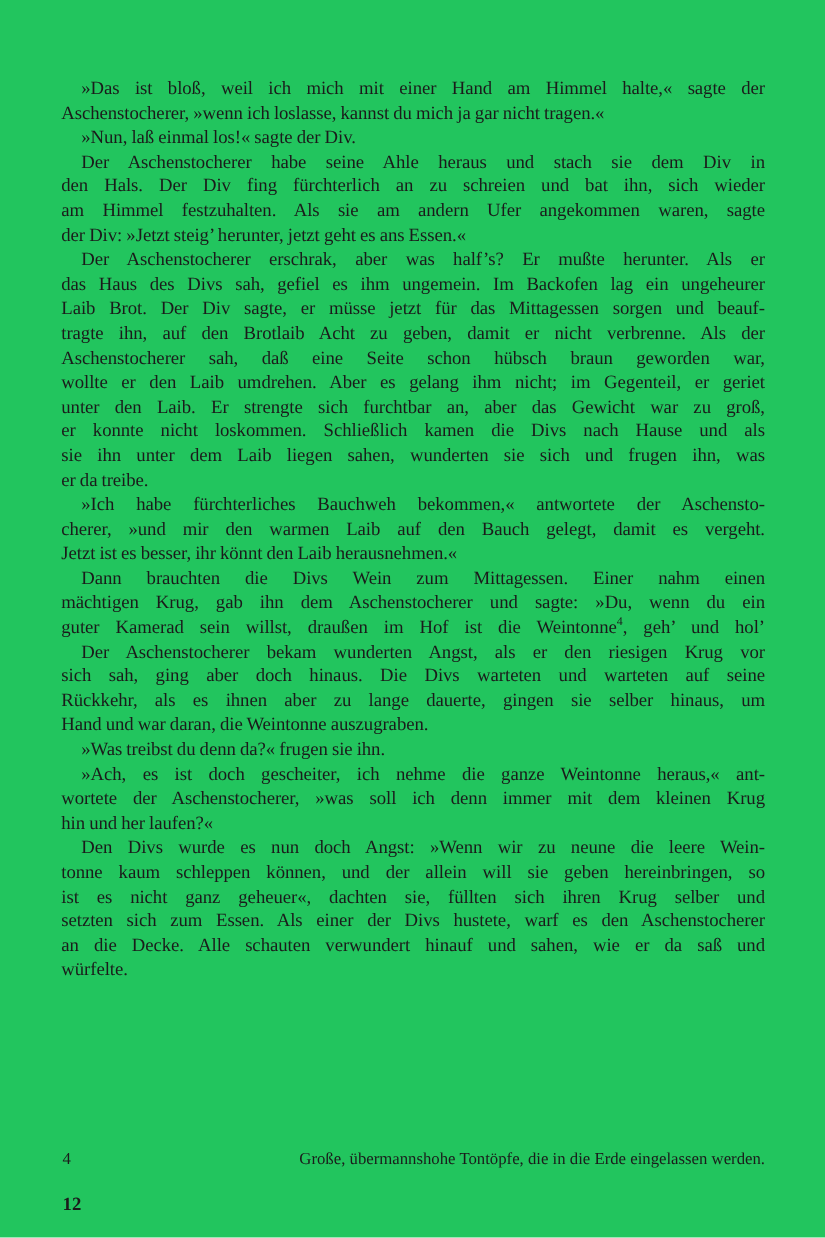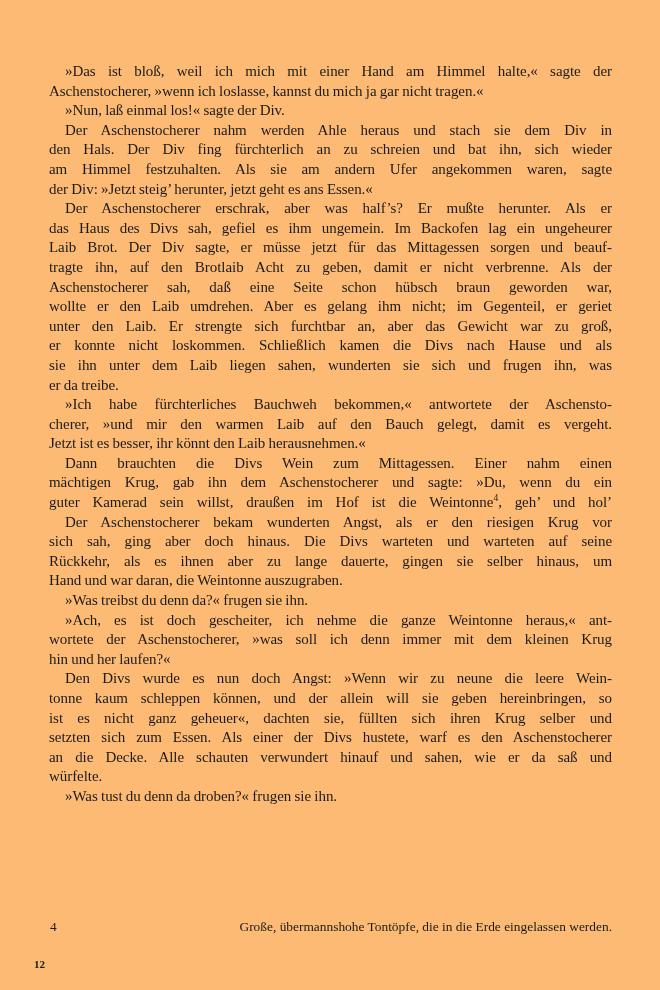--- a/index.html
+++ b/index.html
@@ -4,21 +4,21 @@
 <style>
   html, body {
     margin: 0;
     padding: 0;
     background: #ffffff;
   }
   .page {
     position: relative;
     width: 660px;
     height: 990px;
-    background: #fdba74;
+    background: #22c55e;
     color: #1b1b1b;
     font-family: "Liberation Serif", "DejaVu Serif", serif;
     overflow: hidden;
   }
   .text-block {
     position: absolute;
     left: 49px;
     top: 62px;
     width: 563px;
   }
@@ -59,42 +59,42 @@
     display: inline-block;
     width: 38px;
     flex: 0 0 38px;
   }
   .fn-text {
     flex: 1;
     text-align: right;
   }
   .page-number {
     position: absolute;
-    left: 34px;
+    left: 50px;
     top: 956px;
-    font-size: 11px;
+    font-size: 15px;
     line-height: 16px;
     font-weight: bold;
   }
 </style>
 </head>
 <body>
 
 <div class="page">
 
   <div class="text-block">
       <div class="paragraph">
         <div class="line first">»Das ist bloß, weil ich mich mit einer Hand am Himmel halte,« sagte der</div>
         <div class="line last">Aschenstocherer, »wenn ich loslasse, kannst du mich ja gar nicht tragen.«</div>
       </div>
       <div class="paragraph">
         <div class="line first last">»Nun, laß einmal los!« sagte der Div.</div>
       </div>
       <div class="paragraph">
-        <div class="line first">Der Aschenstocherer nahm werden Ahle heraus und stach sie dem Div in</div>
+        <div class="line first">Der Aschenstocherer habe seine Ahle heraus und stach sie dem Div in</div>
         <div class="line">den Hals. Der Div fing fürchterlich an zu schreien und bat ihn, sich wieder</div>
         <div class="line">am Himmel festzuhalten. Als sie am andern Ufer angekommen waren, sagte</div>
         <div class="line last">der Div: »Jetzt steig’ herunter, jetzt geht es ans Essen.«</div>
       </div>
       <div class="paragraph">
         <div class="line first">Der Aschenstocherer erschrak, aber was half’s? Er mußte herunter. Als er</div>
         <div class="line">das Haus des Divs sah, gefiel es ihm ungemein. Im Backofen lag ein ungeheurer</div>
         <div class="line">Laib Brot. Der Div sagte, er müsse jetzt für das Mittagessen sorgen und beauf-</div>
         <div class="line">tragte ihn, auf den Brotlaib Acht zu geben, damit er nicht verbrenne. Als der</div>
         <div class="line">Aschenstocherer sah, daß eine Seite schon hübsch braun geworden war,</div>
@@ -129,23 +129,20 @@
         <div class="line last">hin und her laufen?«</div>
       </div>
       <div class="paragraph">
         <div class="line first">Den Divs wurde es nun doch Angst: »Wenn wir zu neune die leere Wein-</div>
         <div class="line">tonne kaum schleppen können, und der allein will sie geben hereinbringen, so</div>
         <div class="line">ist es nicht ganz geheuer«, dachten sie, füllten sich ihren Krug selber und</div>
         <div class="line">setzten sich zum Essen. Als einer der Divs hustete, warf es den Aschenstocherer</div>
         <div class="line">an die Decke. Alle schauten verwundert hinauf und sahen, wie er da saß und</div>
         <div class="line last">würfelte.</div>
       </div>
-      <div class="paragraph">
-        <div class="line first last">»Was tust du denn da droben?« frugen sie ihn.</div>
-      </div>
     </div>
 
   <div class="footnote">
     <span class="fn-marker">4</span>
     <span class="fn-text">Große, übermannshohe Tontöpfe, die in die Erde eingelassen werden.</span>
   </div>
 
   <div class="page-number">12</div>
 
 </div>

